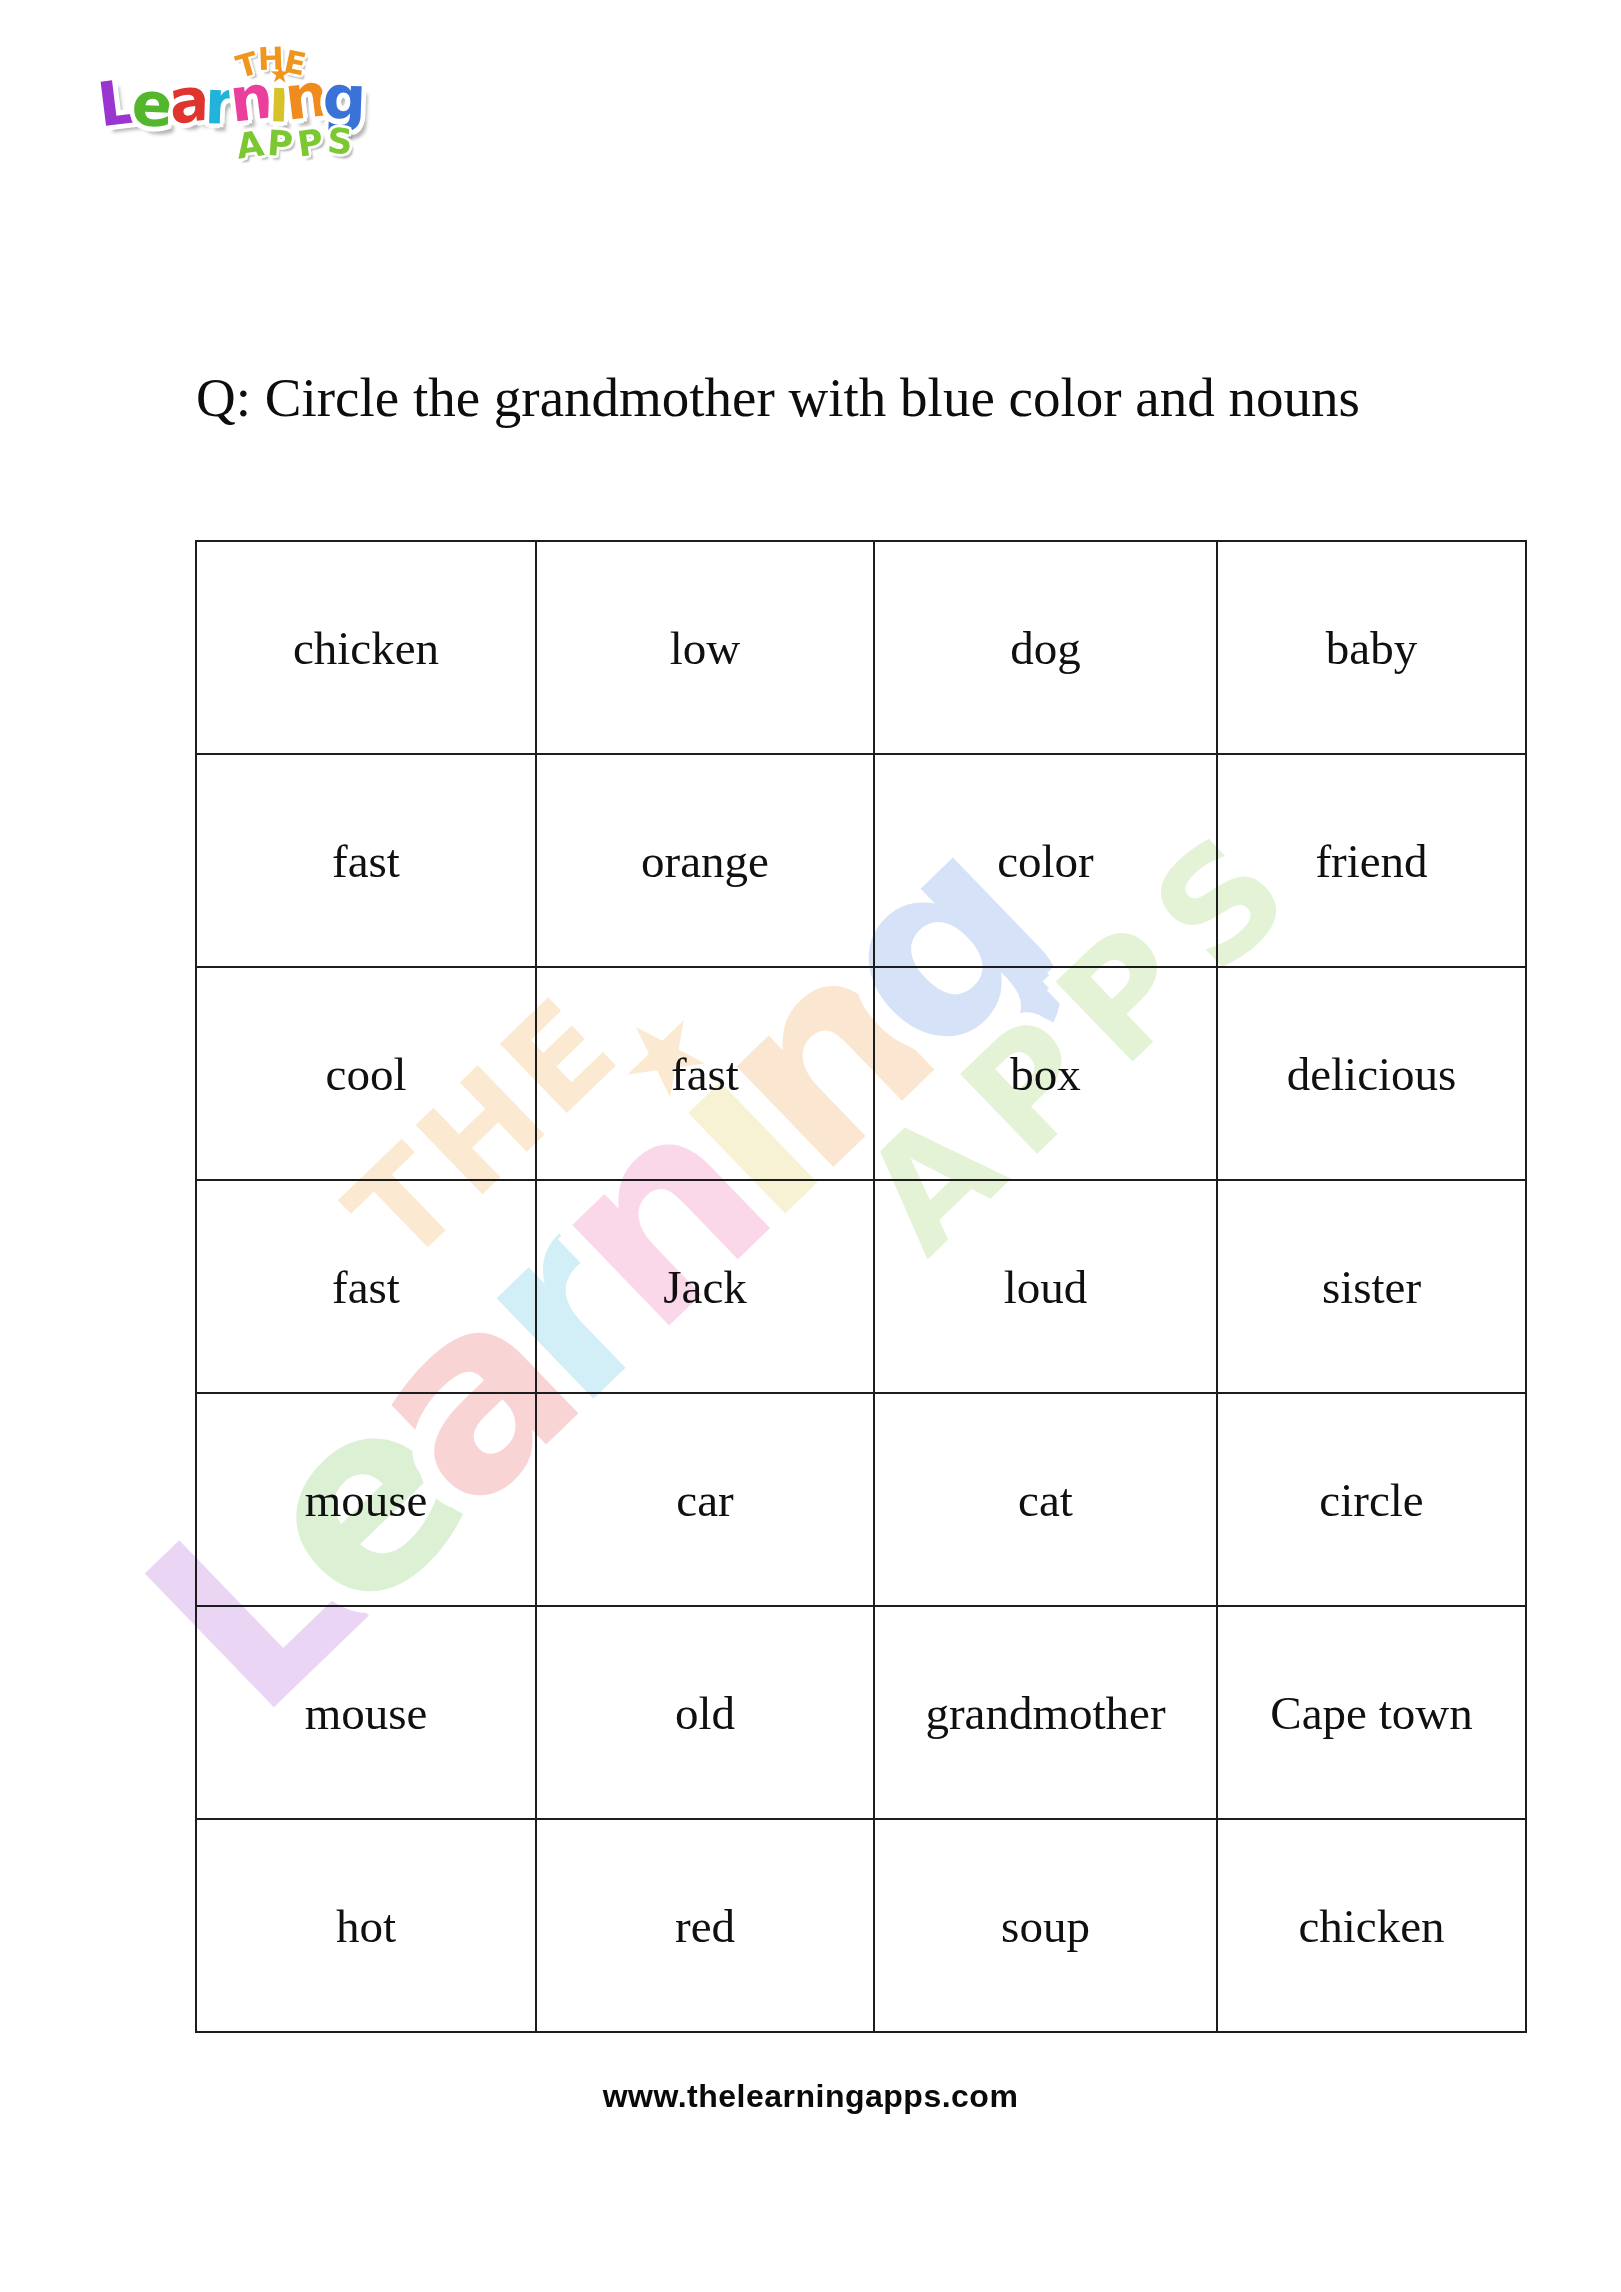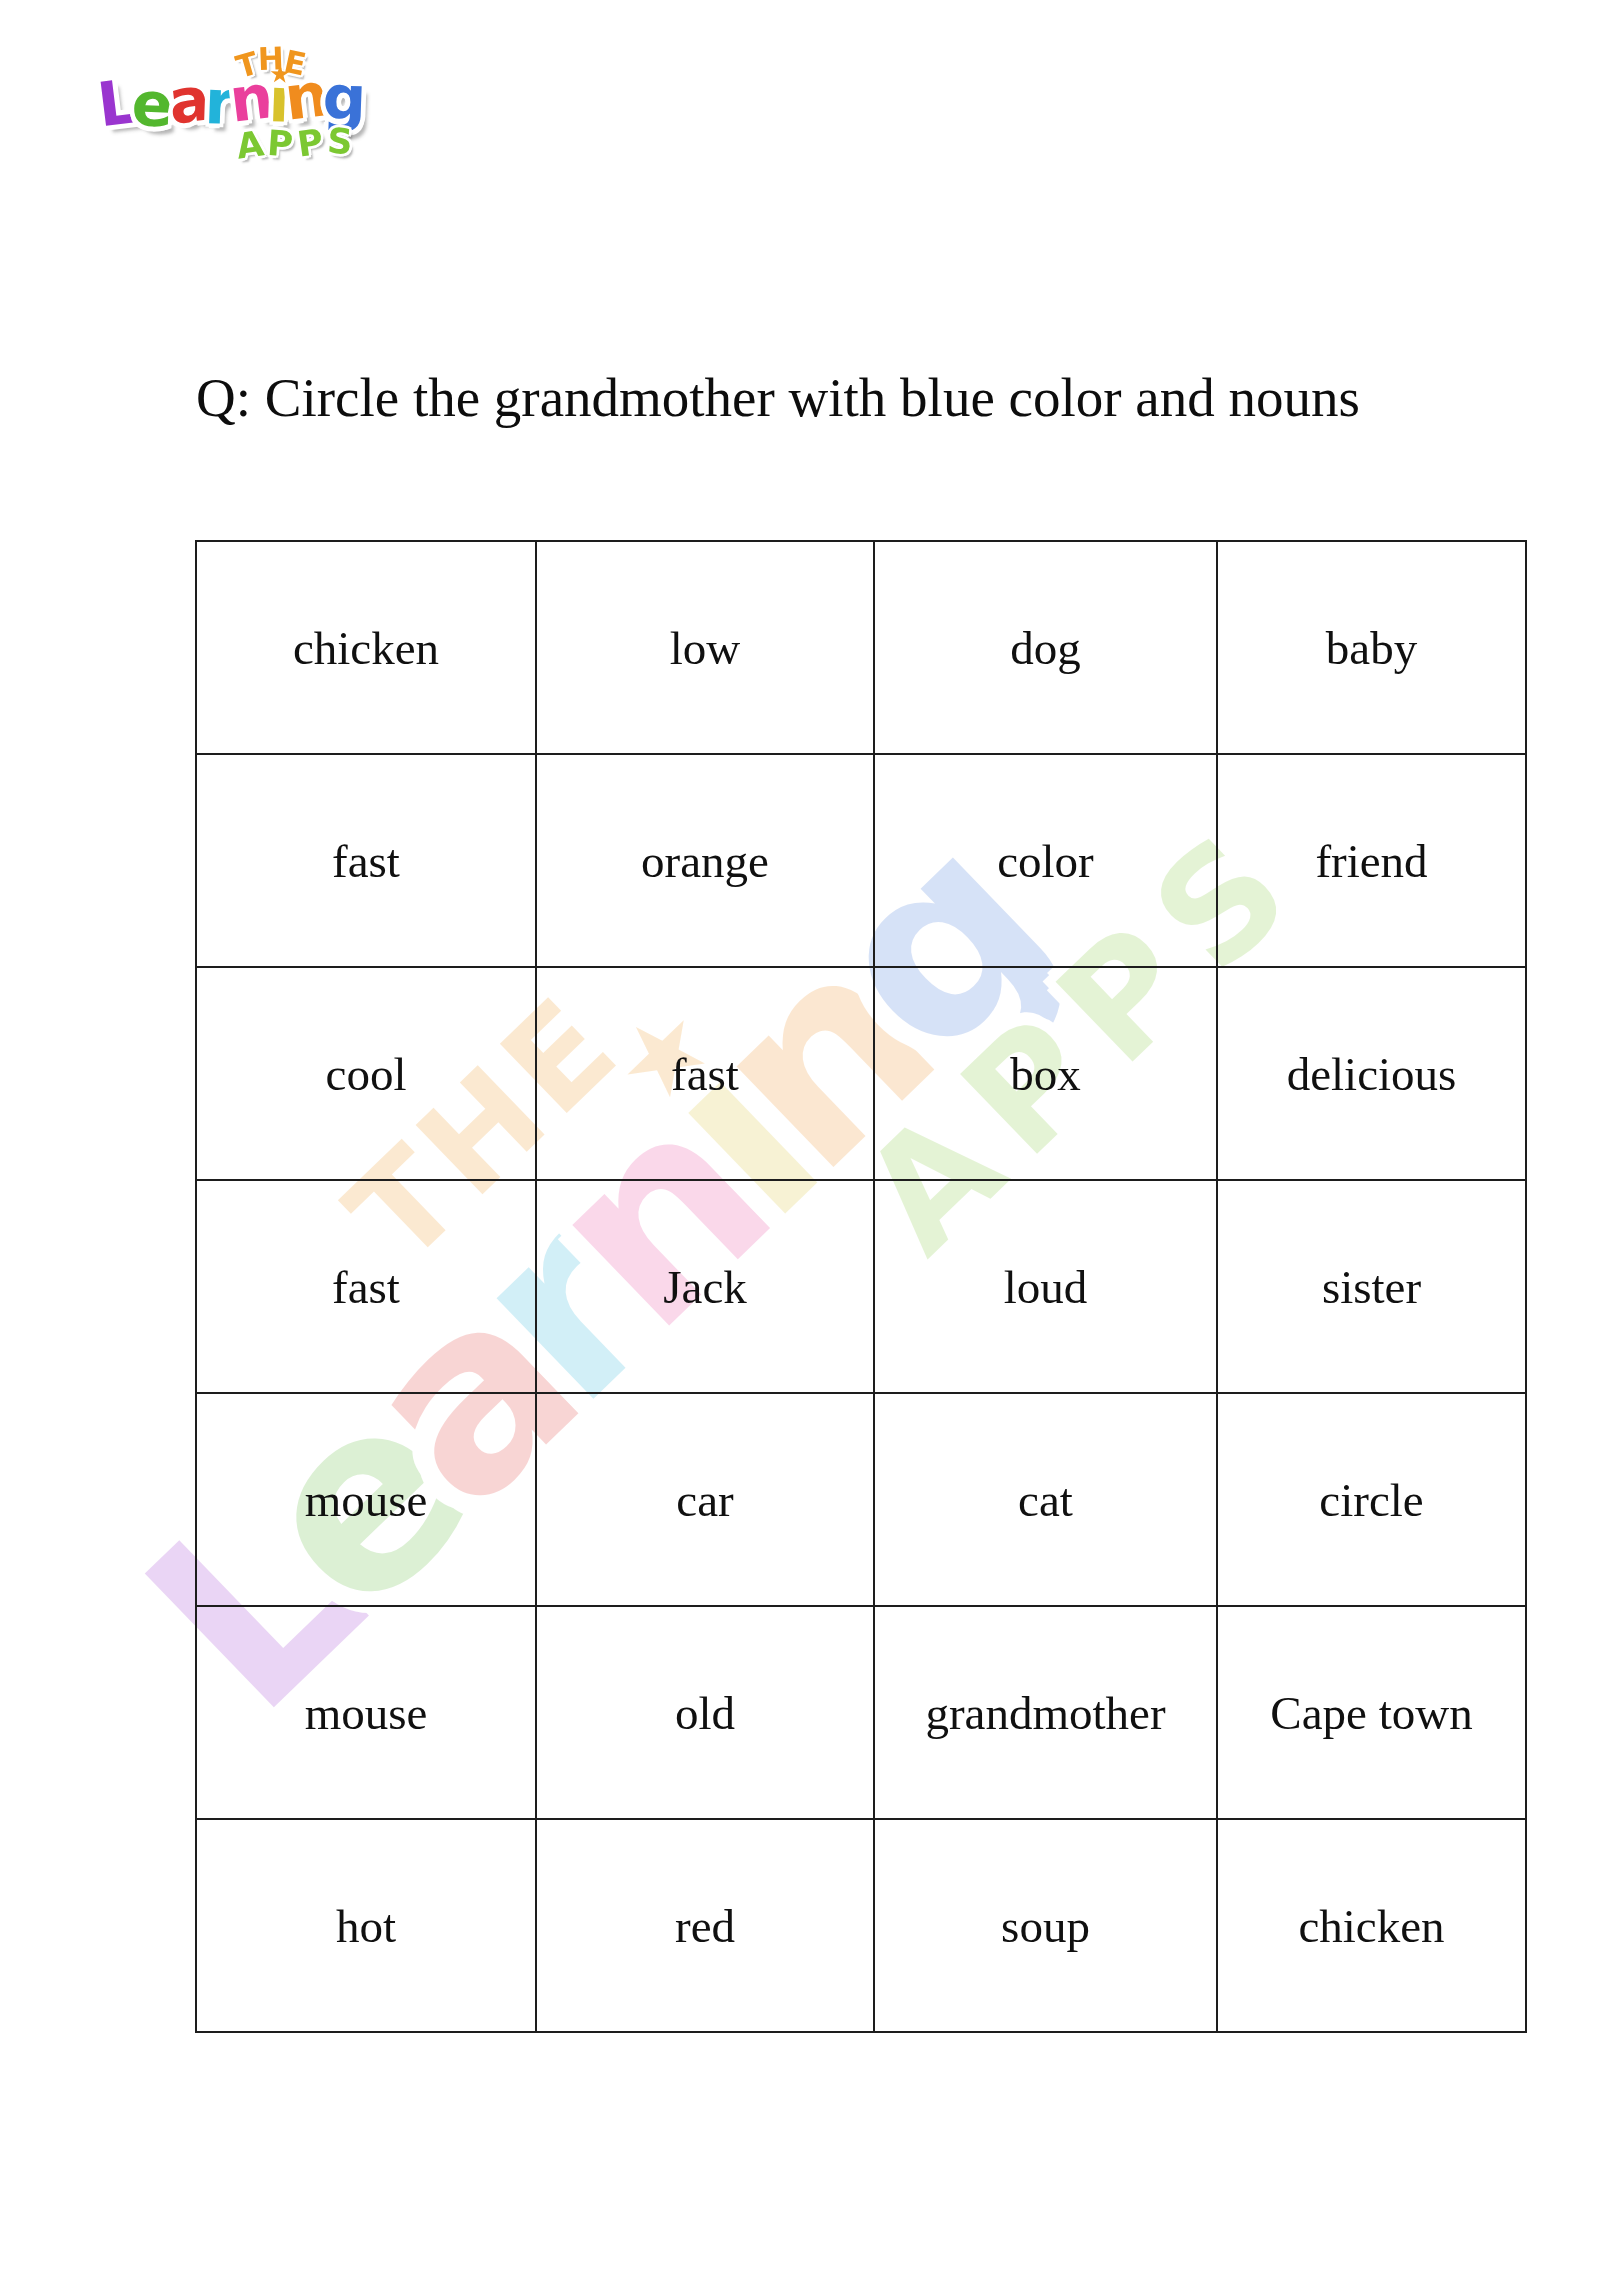--- a/index.html
+++ b/index.html
@@ -131,15 +131,16 @@
         </tr>
         <tr>
           <td>hot</td>
           <td>red</td>
           <td>soup</td>
           <td>chicken</td>
         </tr>
       </tbody>
   </table>
 
+  <div class="footer">www.thelearningapps.com</div>
 
 </div>
 
 
 </body></html>

